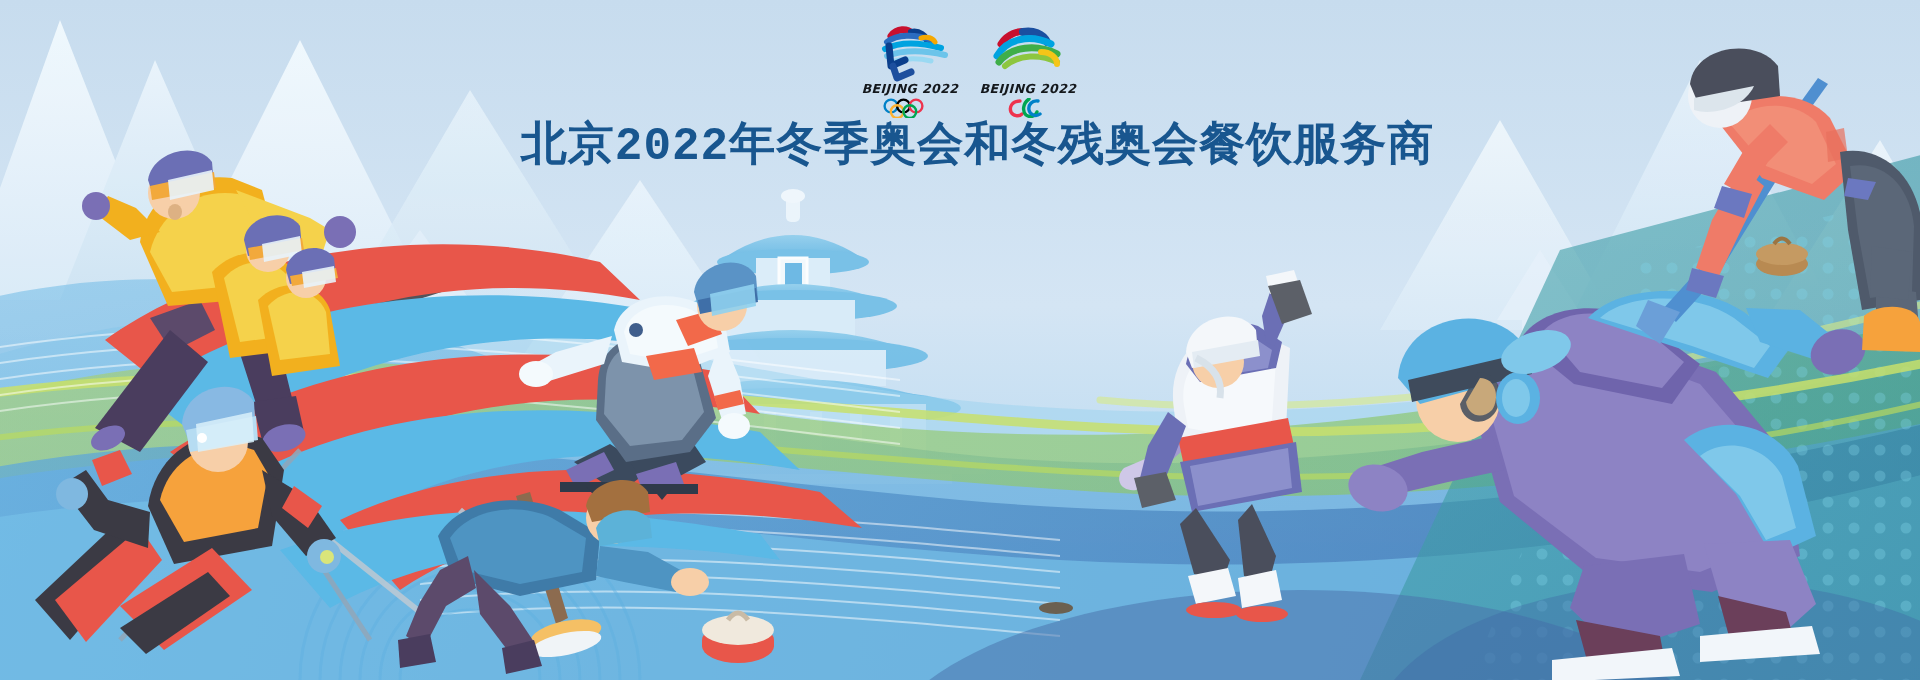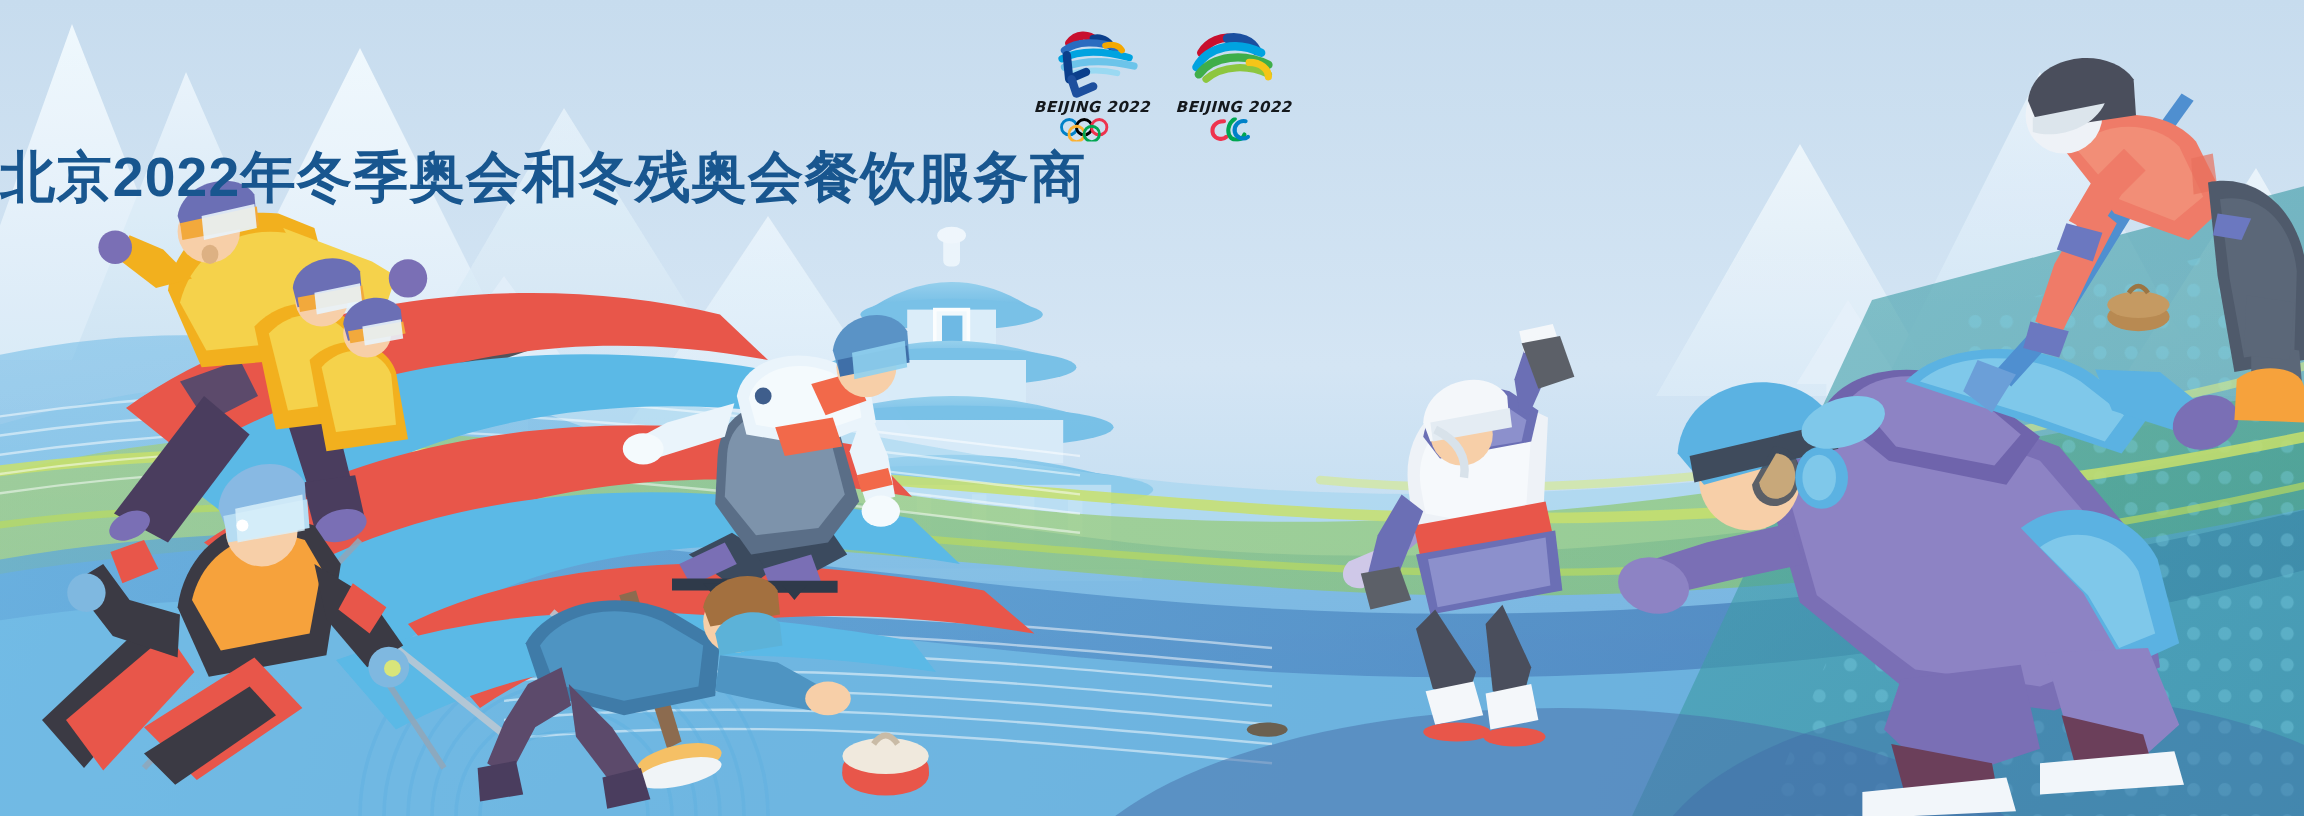--- a/index.html
+++ b/index.html
@@ -14,24 +14,24 @@
   .logo{width:100px;height:102px;position:relative;}
   .logo .mark{width:100px;height:60px;display:block;}
   .logo .wordmark{
     text-align:center;font-family:"DejaVu Sans",sans-serif;font-weight:bold;
     font-size:12.5px;letter-spacing:.4px;color:#14181c;
     font-style:italic;transform:skewX(-4deg);line-height:1;margin-top:1px;
   }
   .logo .rings{display:block;margin:2px auto 0;}
   
   #title{
-    position:absolute;left:0;right:0;top:122px;
-    font-family:Liberation Sans, sans-serif;
+    position:absolute;left:0;right:0;top:122px;text-align:center;
+    font-family:Liberation Mono, monospace;
     font-weight:bold;font-size:46px;letter-spacing:1px;
-    color:#18568f;line-height:1.1;white-space:nowrap;
+    color:#18568f;line-height:1.1;white-space:nowrap;padding-left:35px;
   }
 </style>
 </head>
 <body>
 
 <div id="banner">
 
   <svg class="layer" viewBox="0 0 1920 680" preserveAspectRatio="none">
     <defs>
       <linearGradient id="gSky" x1="0" y1="0" x2="0" y2="1">

